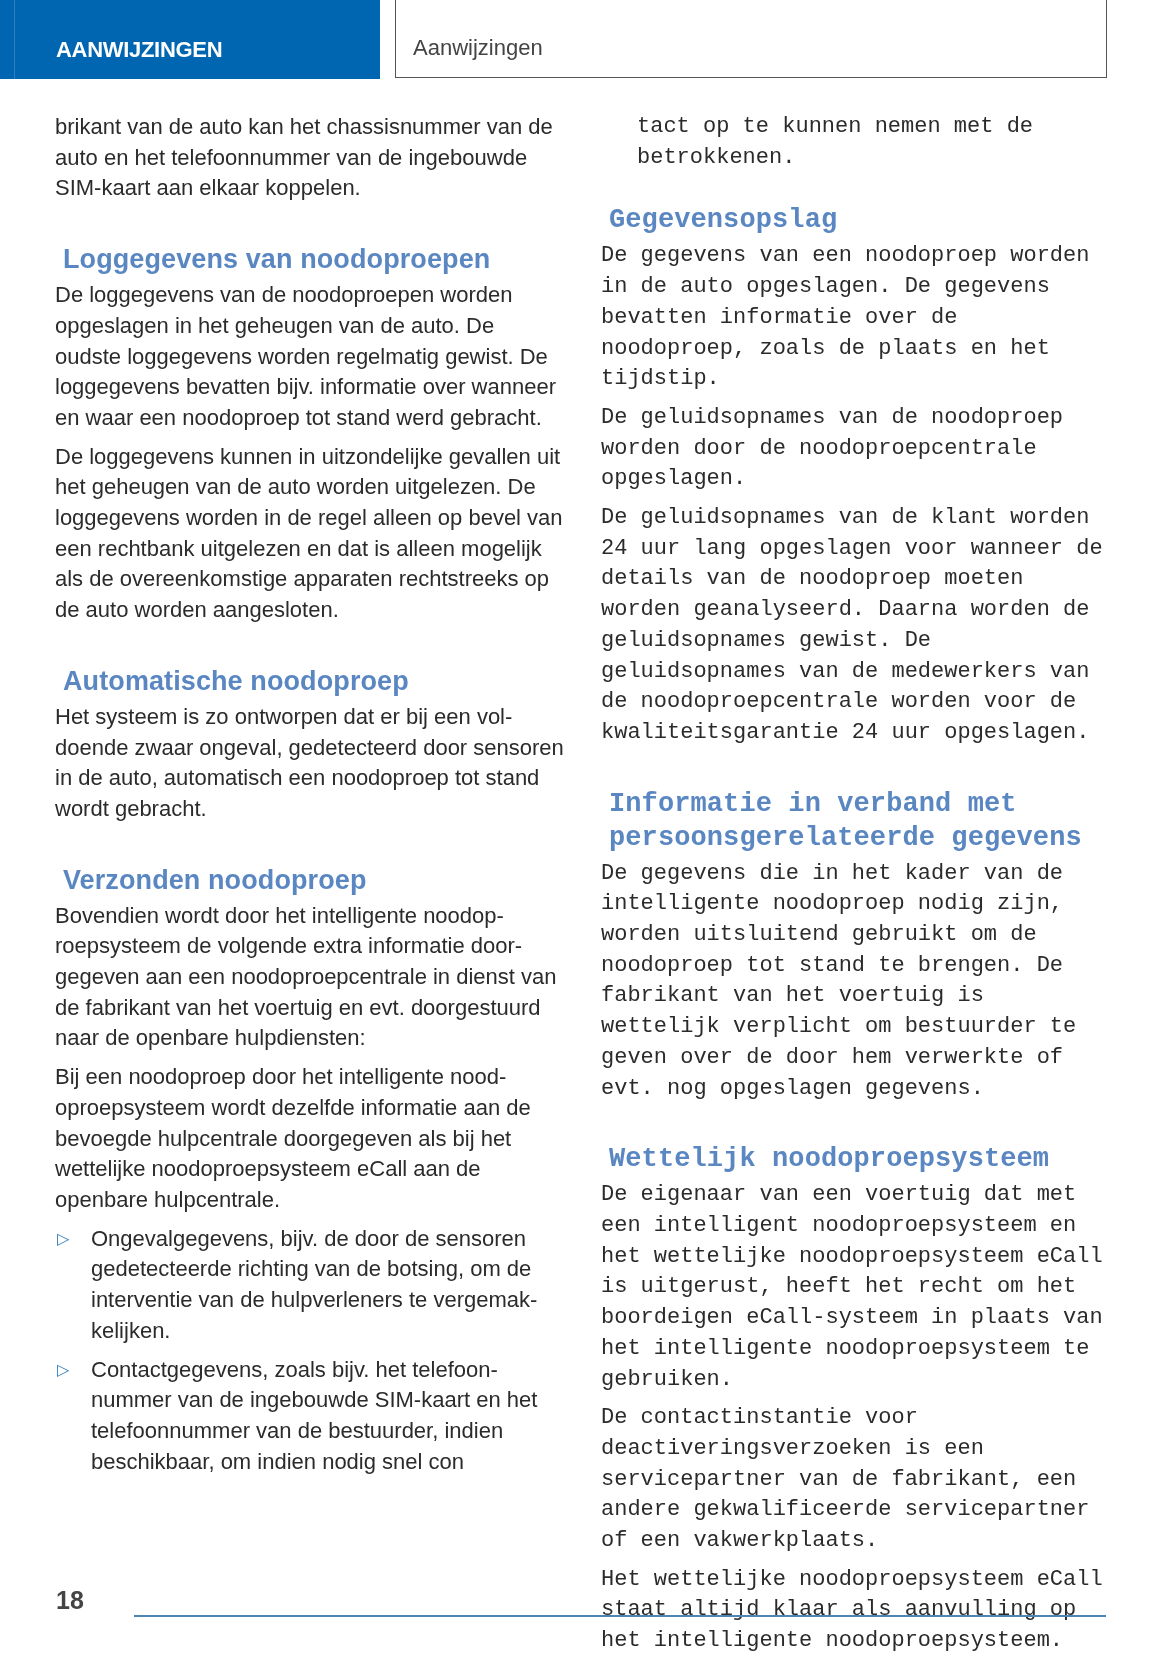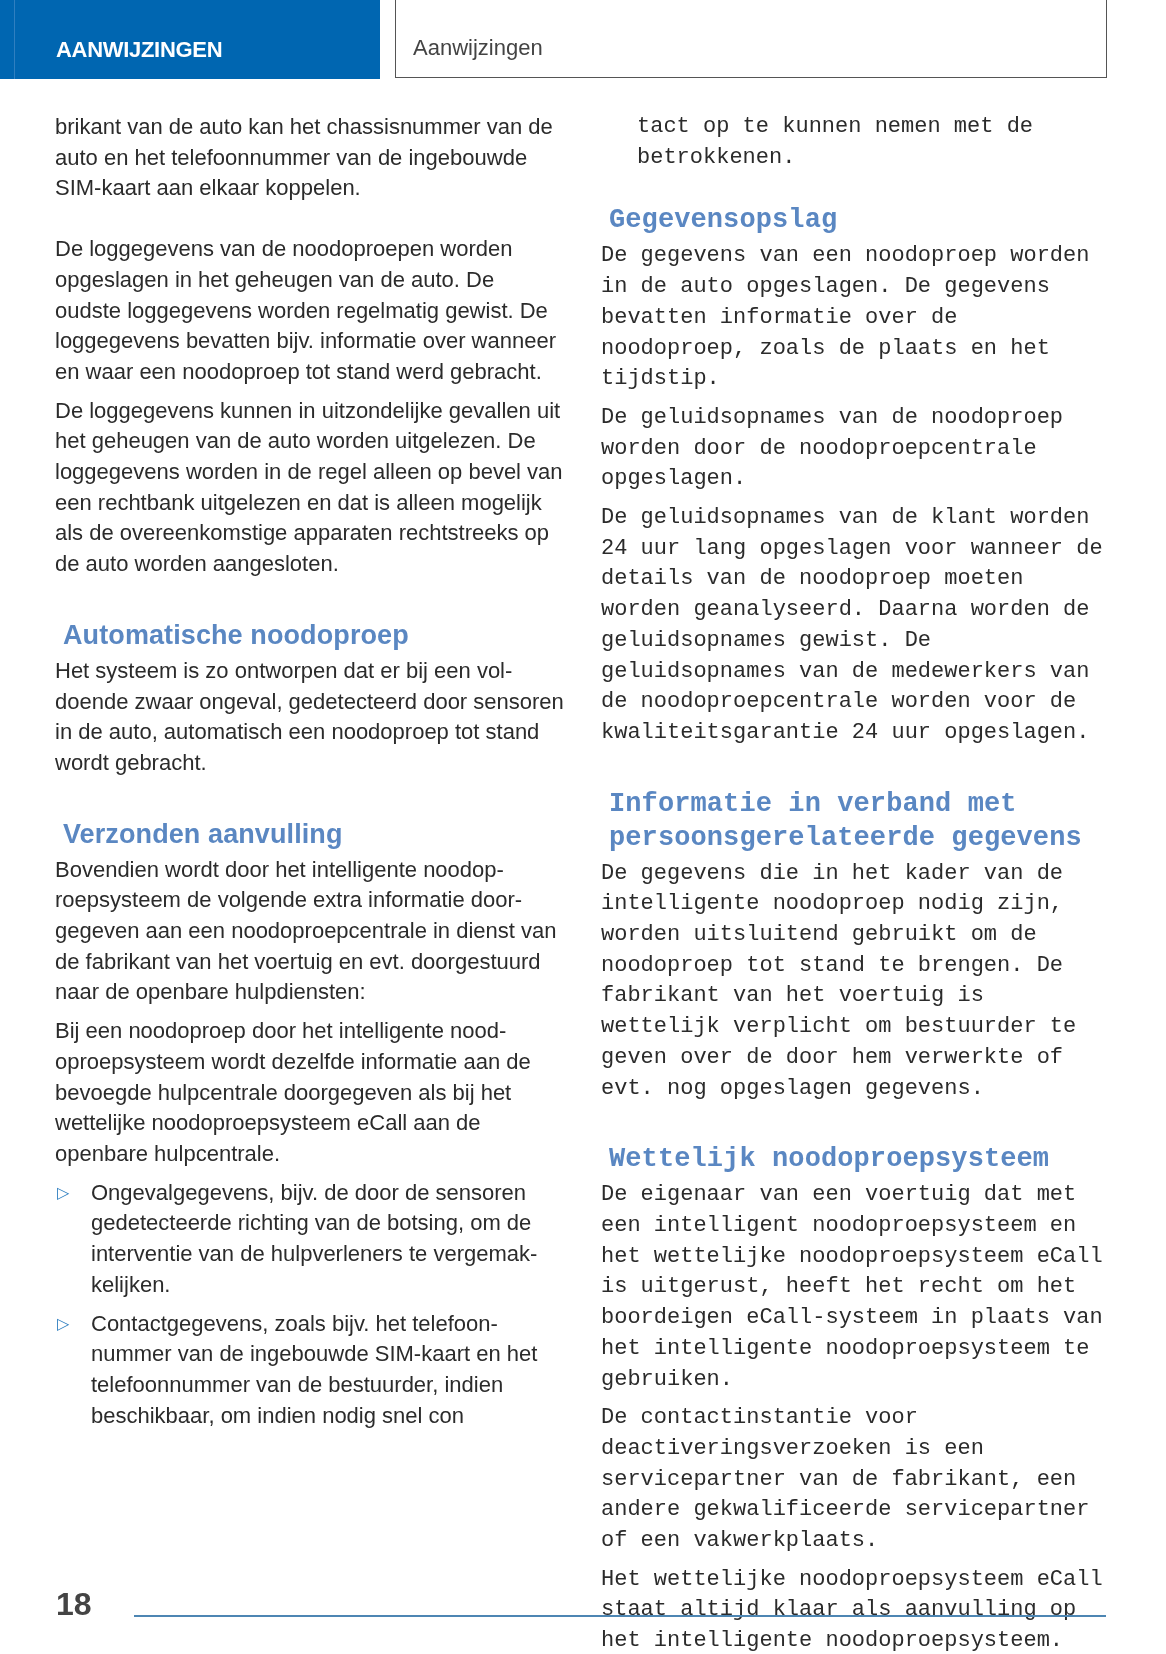--- a/index.html
+++ b/index.html
@@ -25,47 +25,48 @@
        letter-spacing: 0.1px; }
   .gap-h { height: 22px; }
   .h2-pad { margin-bottom: 4px; }
 
   ul.bullets { list-style: none; margin: 0; padding: 0; }
   ul.bullets li { position: relative; padding-left: 36px; margin-bottom: 8px; }
   ul.bullets li .bullet-icon { position: absolute; left: 2px; top: 0; color: #2f7fc0; font-size: 16px; }
 
   .cont { padding-left: 36px; }
 
-  .page-number { position: absolute; left: 56px; top: 1586px; font-size: 32px; font-weight: bold; color: #444444; }
+  .page-number { position: absolute; left: 56px; top: 1586px; font-size: 25px; font-weight: bold; color: #444444; }
   .footer-rule { position: absolute; left: 134px; top: 1615px; width: 972px; height: 2px; background: #4d86b3; }
 </style>
 </head>
 <body>
 
 <div class="header-tab">
   <div class="inner-line"></div>
   <span class="header-tab-label">AANWIJZINGEN</span>
 </div>
 <div class="header-box">
   <span class="header-box-label">Aanwijzingen</span>
 </div>
 
 <div class="col col-left">
   <p>brikant van de auto kan het chassisnummer van de auto en het telefoonnummer van de inge­bouwde SIM-kaart aan elkaar koppelen.</p>
   <div class="gap-h"></div>
 
+  <h2 class="h2-pad">Loggegevens van noodoproepen</h2>
   <p>De loggegevens van de noodoproepen worden opgeslagen in het geheugen van de auto. De oudste loggegevens worden regelmatig gewist. De loggegevens bevatten bijv. informatie over wanneer en waar een noodoproep tot stand werd gebracht.</p>
   <p>De loggegevens kunnen in uitzondelijke gevallen uit het geheugen van de auto worden uitgelezen. De loggegevens worden in de regel alleen op bevel van een rechtbank uitgelezen en dat is al­leen mogelijk als de overeenkomstige apparaten rechtstreeks op de auto worden aangesloten.</p>
   <div class="gap-h"></div>
 
   <h2 class="h2-pad">Automatische noodoproep</h2>
   <p>Het systeem is zo ontworpen dat er bij een vol­doende zwaar ongeval, gedetecteerd door sen­soren in de auto, automatisch een noodoproep tot stand wordt gebracht.</p>
   <div class="gap-h"></div>
 
-  <h2 class="h2-pad">Verzonden aanvulling</h2>
+  <h2 class="h2-pad">Verzonden noodoproep</h2>
   <p>Bovendien wordt door het intelligente noodop­roepsysteem de volgende extra informatie door­gegeven aan een noodoproepcentrale in dienst van de fabrikant van het voertuig en evt. doorge­stuurd naar de openbare hulpdiensten:</p>
   <p>Bij een noodoproep door het intelligente nood­oproepsysteem wordt dezelfde informatie aan de bevoegde hulpcentrale doorgegeven als bij het wettelijke noodoproepsysteem eCall aan de openbare hulpcentrale.</p>
   <ul class="bullets">
     <li>
       <span class="bullet-icon">▷</span>
       <span>Ongevalgegevens, bijv. de door de sensoren gedetecteerde richting van de botsing, om de interventie van de hulpverleners te vergemak­kelijken.</span>
     </li>
     <li>
       <span class="bullet-icon">▷</span>
       <span>Contactgegevens, zoals bijv. het telefoon­nummer van de ingebouwde SIM-kaart en het telefoonnummer van de bestuurder, in­dien beschikbaar, om indien nodig snel con­</span>

